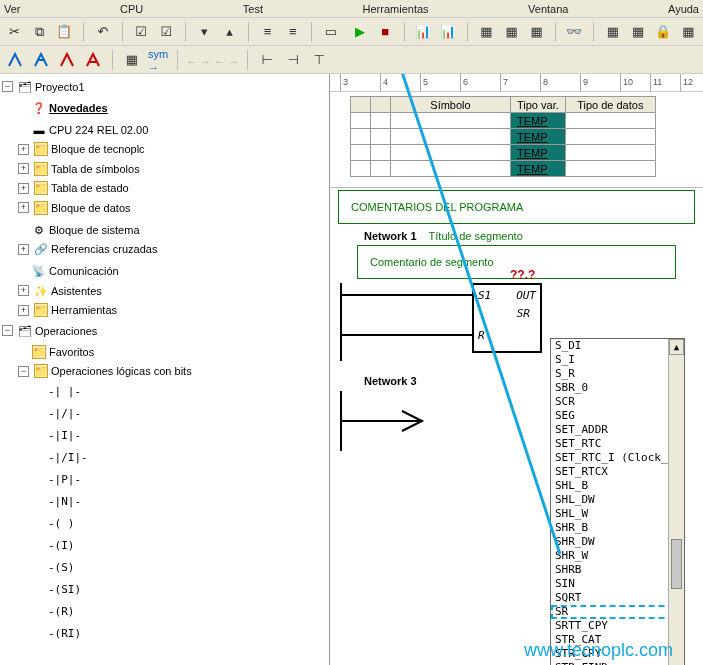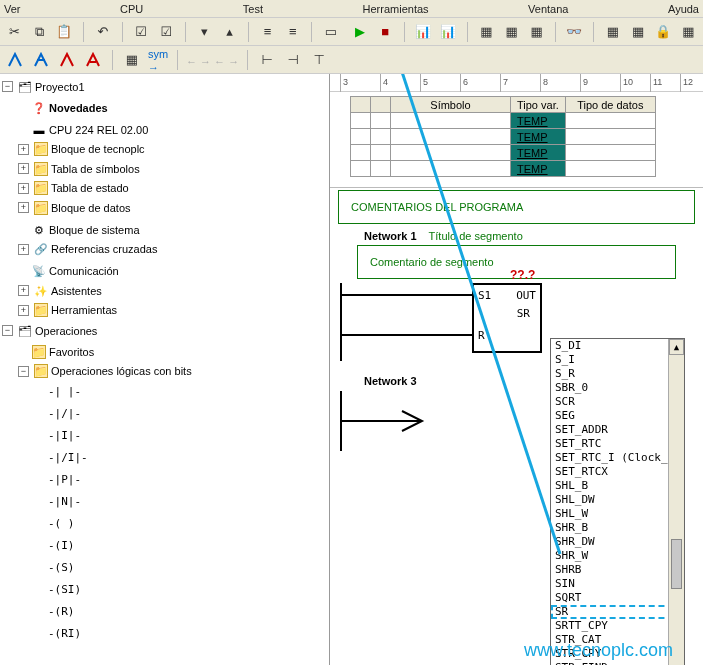--- a/index.html
+++ b/index.html
@@ -74,21 +74,21 @@
     background: #fff;
     margin-right: 2px;
   }
   .tree .noexp { width: 11px; display:inline-block; }
   .tree .ticon {
     width: 14px; height: 14px;
     display:inline-flex; align-items:center; justify-content:center;
     font-size: 11px;
   }
   .yel { background:#ffe9a8; border:1px solid #c9a326; }
-  .bold { font-weight: bold; }
+  .bold { font-weight: bold; text-decoration: underline; }
   .ladder-icon {
     font-family: monospace;
     font-size: 11px;
     color: #000;
   }
 
   
   .content-panel {
     flex: 1;
     background: #fff;
@@ -145,20 +145,21 @@
     margin: 6px 10px 14px 10px;
     position: relative;
   }
   .network .title { font-weight: bold; color:#000;padding-left:24px; }
   .network .title .sub { color:#0b7a0b; font-weight: normal; margin-left: 12px;}
   .network .rail {
     border-left: 2px solid #000;
     margin-top: 4px;
     height: 78px;
     position: relative;
+    font-style: italic;
   }
   .blockbox {
     position:absolute;
     border: 2px solid #000;
     background:#fff;
     font-family: monospace;
     font-size: 11px;
   }
   .smalltext {
     position:absolute;

